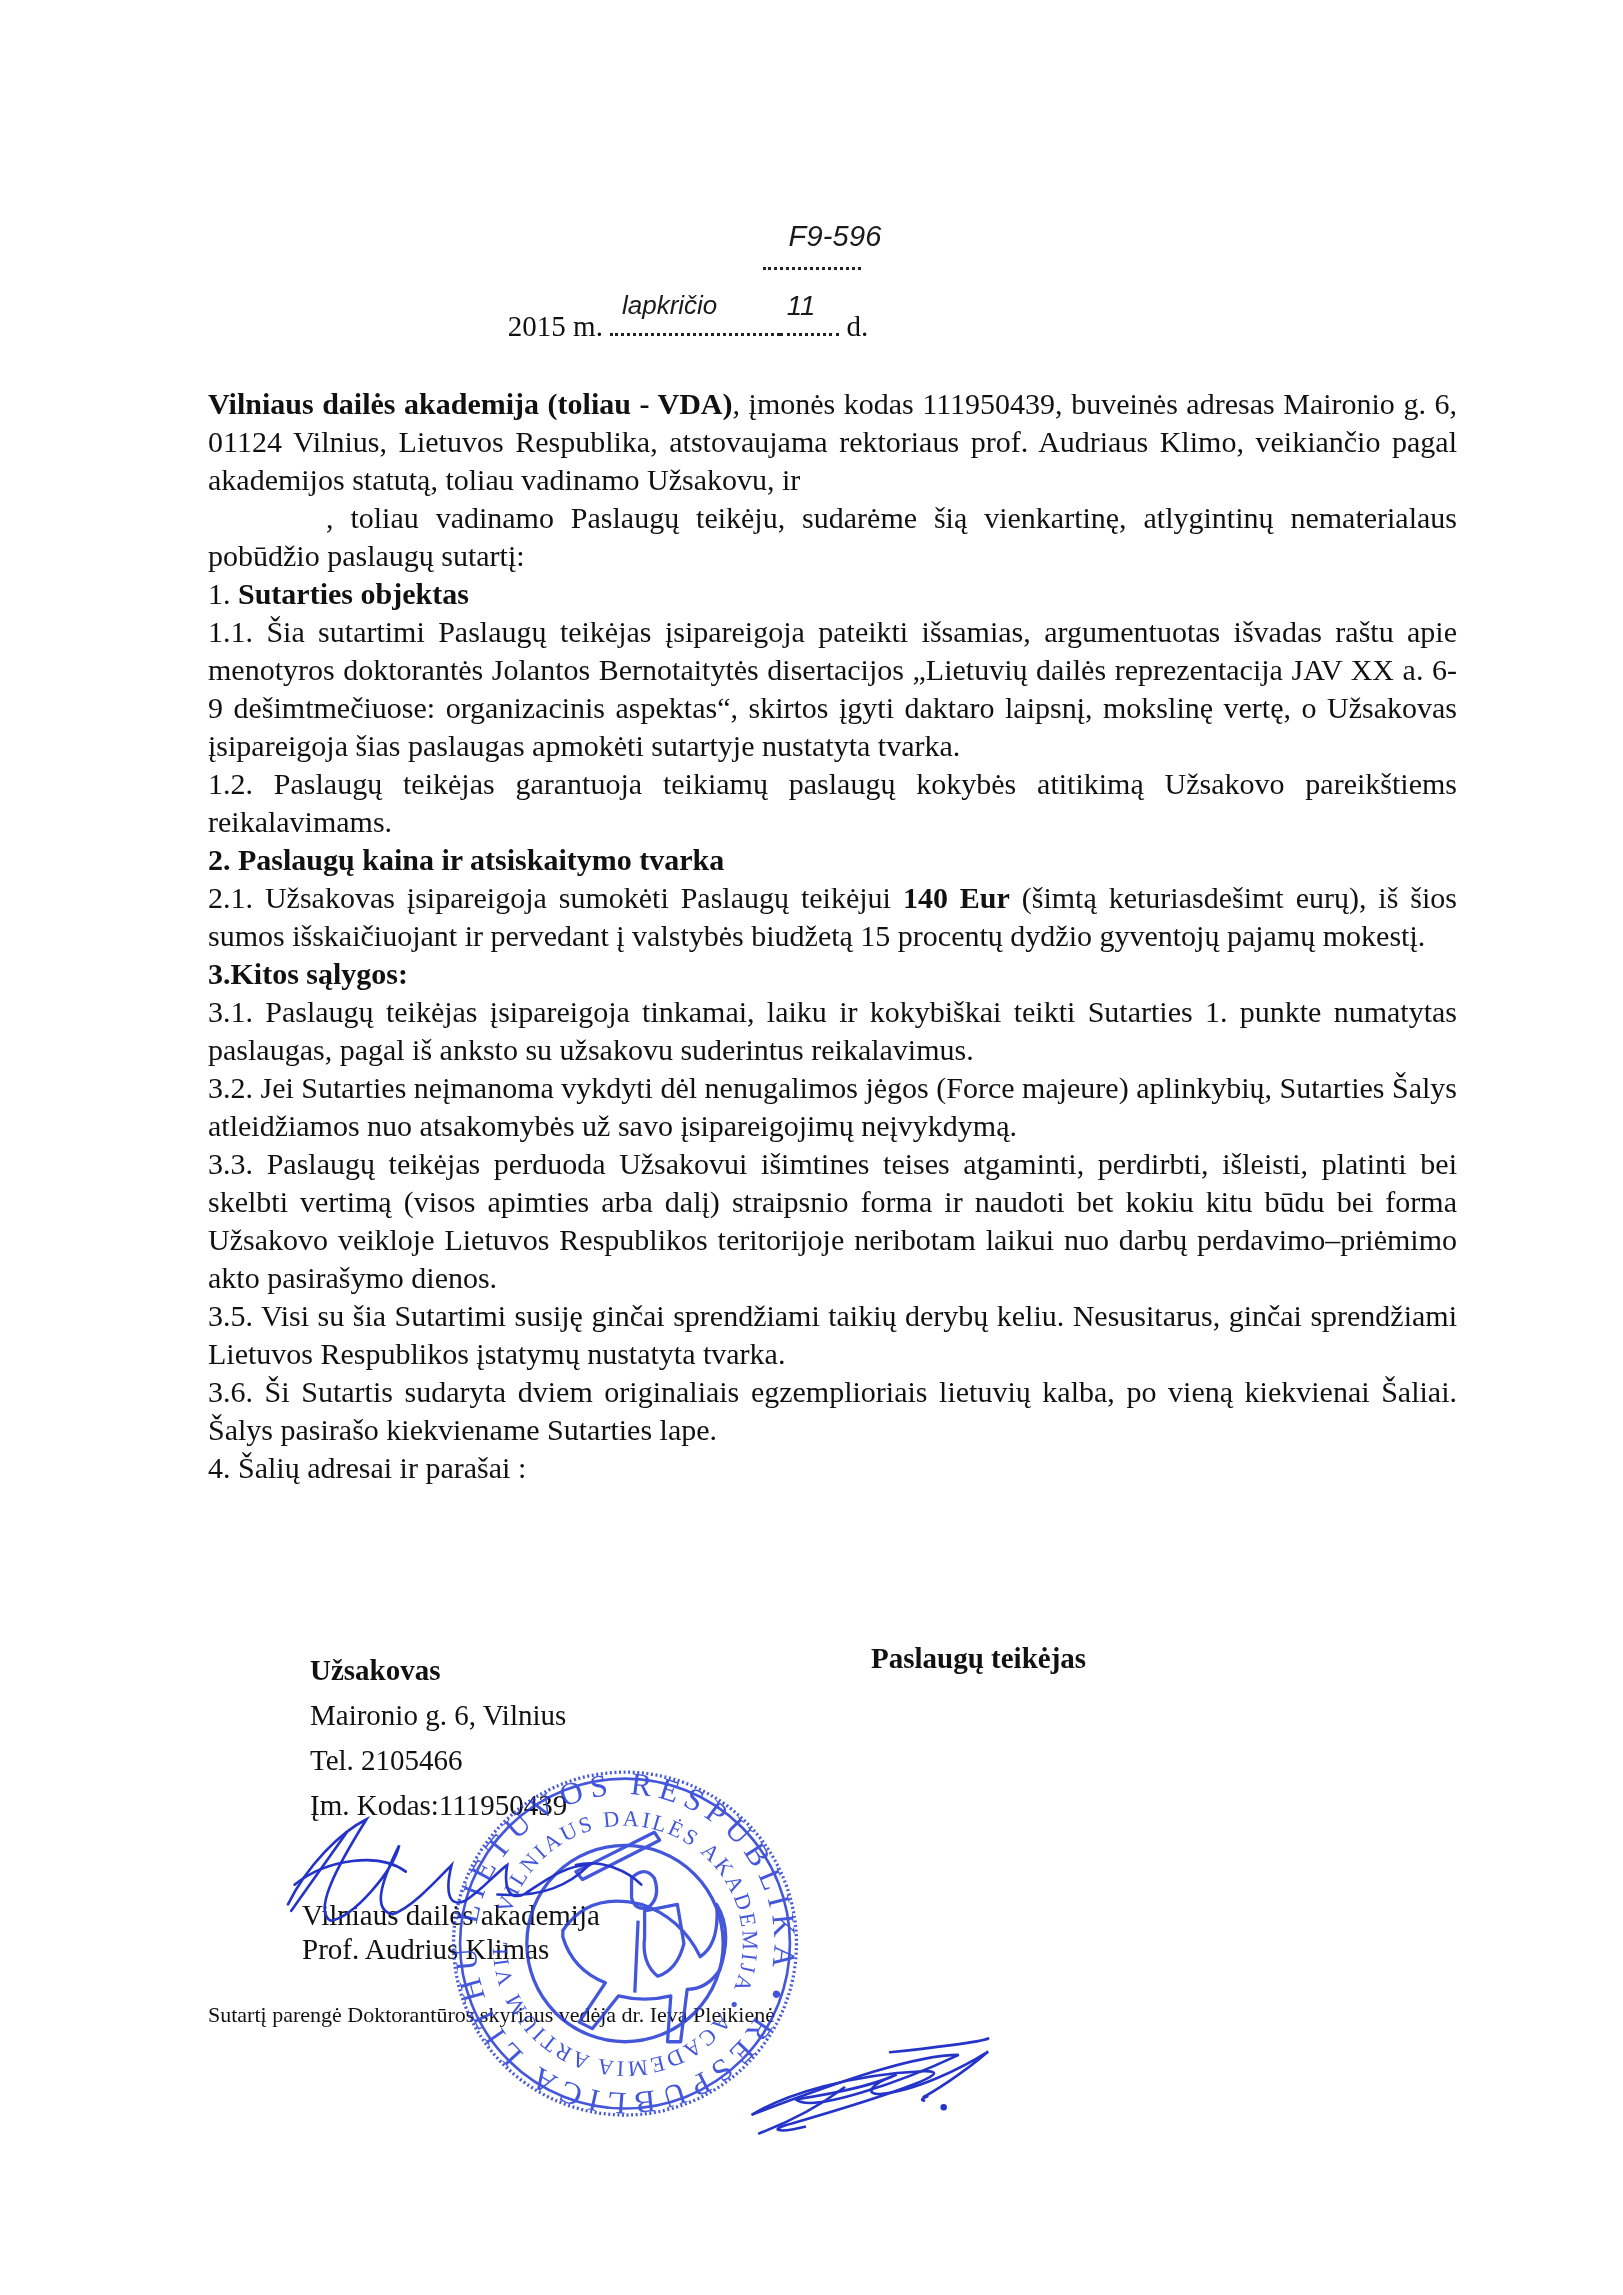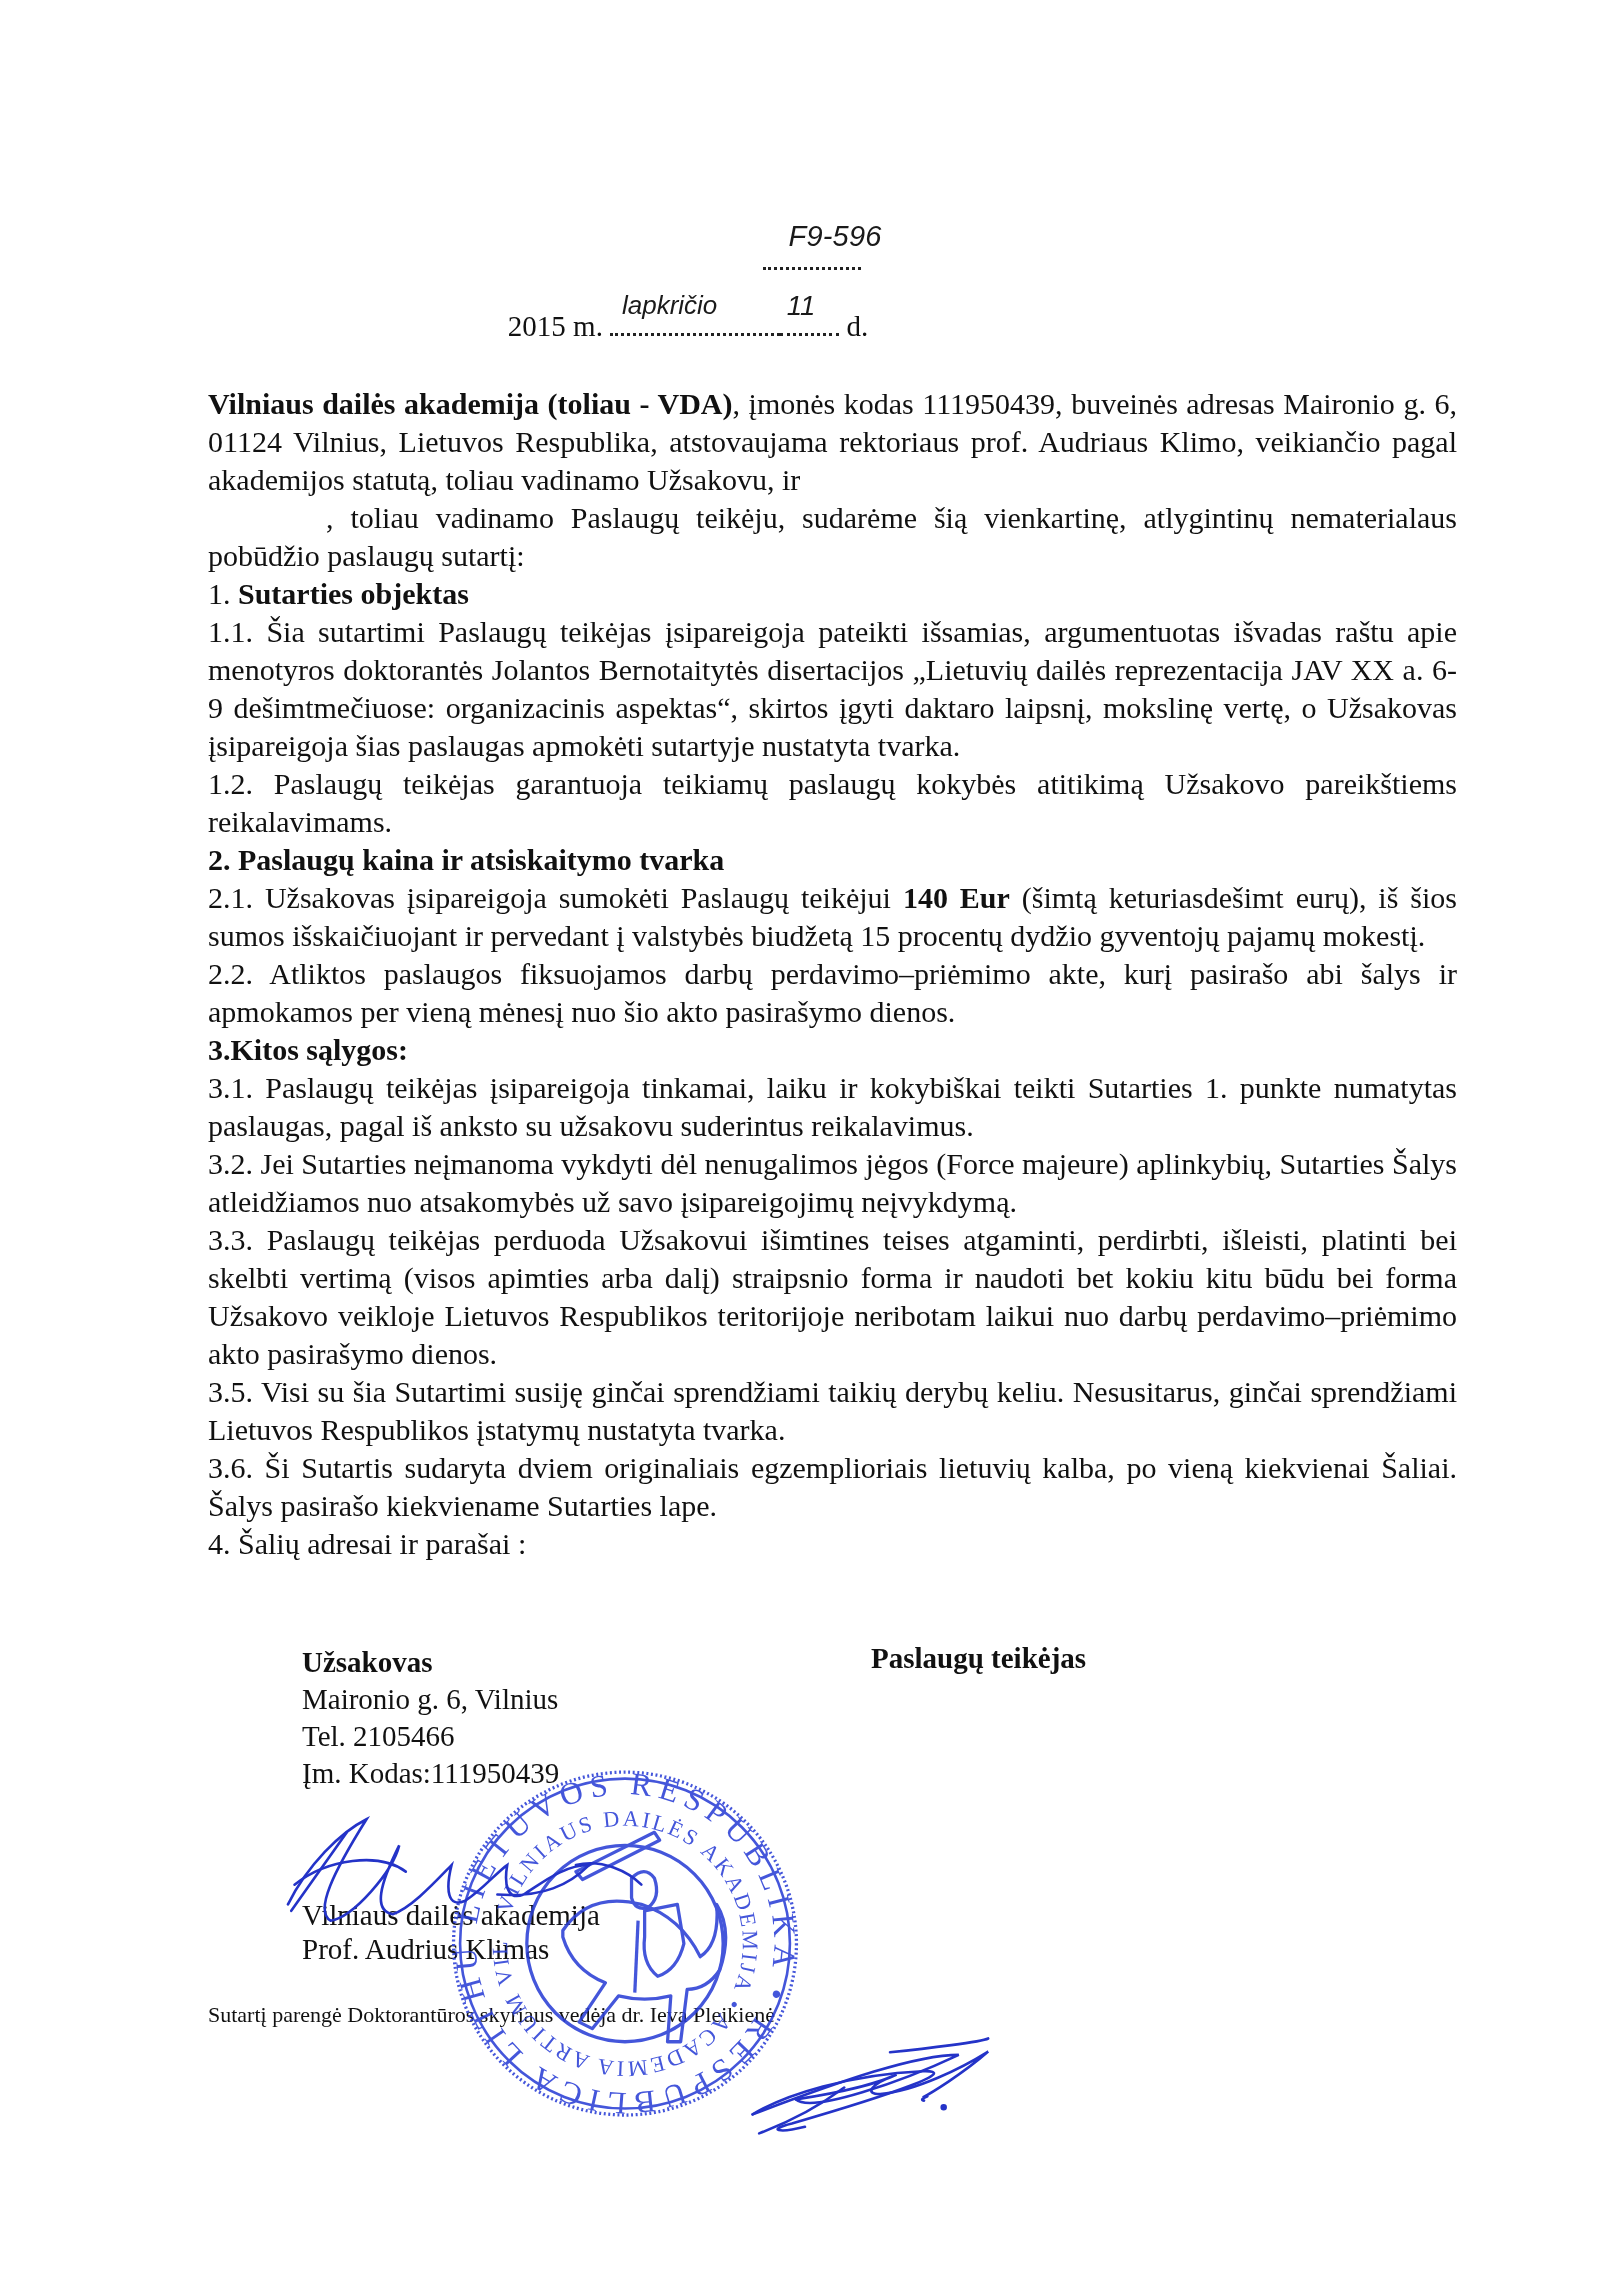--- a/index.html
+++ b/index.html
@@ -25,21 +25,21 @@
   }
   .date-line .fill { display: inline-block; border-bottom: 3.3px dotted #222; position: relative; height: 6.5px; }
   .body-text {
     position: absolute; left: 208px; top: 385px; width: 1249px;
     font-size: 30px; line-height: 38px; text-align: justify;
   }
   .body-text p { margin: 0; }
   .body-text .indent { text-indent: 118px; }
   .b { font-weight: bold; }
   .parties { position: absolute; left: 302px; top: 1644px; font-size: 29px; line-height: 37px; }
-  .parties p { margin: 0; }
+  .parties p { margin: 8px; }
   .provider { position: absolute; left: 871px; top: 1642px; font-size: 29px; font-weight: bold; }
   .signer { position: absolute; left: 302px; top: 1898px; font-size: 29px; line-height: 34px; }
   .signer p { margin: 0; }
   .prepared { position: absolute; left: 208px; top: 2002px; font-size: 22px; }
   svg.overlay { position: absolute; left: 0; top: 0; pointer-events: none; }
 </style>
 </head>
 <body>
 
 <div class="title">
@@ -55,21 +55,20 @@
 <div class="body-text">
   <p><span class="b">Vilniaus dailės akademija (toliau - VDA)</span><span>, įmonės kodas 111950439, buveinės adresas Maironio g. 6, 01124 Vilnius, Lietuvos Respublika, atstovaujama rektoriaus prof. Audriaus Klimo, veikiančio pagal akademijos statutą, toliau vadinamo Užsakovu, ir</span></p>
   <p class="indent">, toliau vadinamo Paslaugų teikėju, sudarėme šią vienkartinę, atlygintinų nematerialaus pobūdžio paslaugų  sutartį:</p>
 
   <p><span>1. </span><span class="b">Sutarties objektas</span></p>
   <p>1.1. Šia sutartimi Paslaugų teikėjas įsipareigoja pateikti išsamias, argumentuotas išvadas raštu apie menotyros doktorantės Jolantos Bernotaitytės disertacijos „Lietuvių dailės reprezentacija JAV XX a. 6-9 dešimtmečiuose: organizacinis aspektas“, skirtos įgyti daktaro laipsnį, mokslinę vertę, o Užsakovas  įsipareigoja šias paslaugas apmokėti sutartyje nustatyta tvarka.</p>
   <p>1.2. Paslaugų teikėjas garantuoja teikiamų paslaugų kokybės atitikimą Užsakovo pareikštiems reikalavimams.</p>
 
   <p class="b">2. Paslaugų kaina ir atsiskaitymo tvarka</p>
   <p><span>2.1. Užsakovas įsipareigoja sumokėti Paslaugų teikėjui </span><span class="b">140 Eur</span><span> (šimtą keturiasdešimt eurų), iš šios sumos išskaičiuojant ir pervedant į valstybės biudžetą 15 procentų dydžio gyventojų pajamų mokestį.</span></p>
-  <p>2.2. Atliktos paslaugos fiksuojamos darbų perdavimo–priėmimo akte, kurį pasirašo abi šalys ir apmokamos per vieną mėnesį nuo šio akto pasirašymo dienos.</p>
 
   <p class="b">3.Kitos sąlygos:</p>
   <p>3.1. Paslaugų teikėjas įsipareigoja tinkamai, laiku ir kokybiškai teikti Sutarties 1. punkte numatytas paslaugas, pagal iš anksto su užsakovu suderintus reikalavimus.</p>
   <p>3.2. Jei Sutarties neįmanoma vykdyti dėl nenugalimos jėgos (Force majeure) aplinkybių, Sutarties Šalys atleidžiamos nuo atsakomybės už savo įsipareigojimų neįvykdymą.</p>
   <p>3.3. Paslaugų teikėjas perduoda Užsakovui išimtines teises atgaminti, perdirbti, išleisti, platinti bei skelbti vertimą (visos apimties arba dalį) straipsnio forma ir naudoti bet kokiu kitu būdu bei forma Užsakovo veikloje Lietuvos Respublikos teritorijoje neribotam laikui nuo darbų perdavimo–priėmimo akto pasirašymo dienos.</p>
   <p>3.5. Visi su šia Sutartimi susiję ginčai sprendžiami taikių derybų keliu. Nesusitarus, ginčai sprendžiami Lietuvos Respublikos įstatymų nustatyta tvarka.</p>
   <p>3.6. Ši Sutartis sudaryta dviem originaliais egzemplioriais lietuvių kalba, po vieną kiekvienai Šaliai. Šalys pasirašo kiekviename Sutarties lape.</p>
   <p>4. Šalių adresai ir parašai :</p>
 </div>
 

